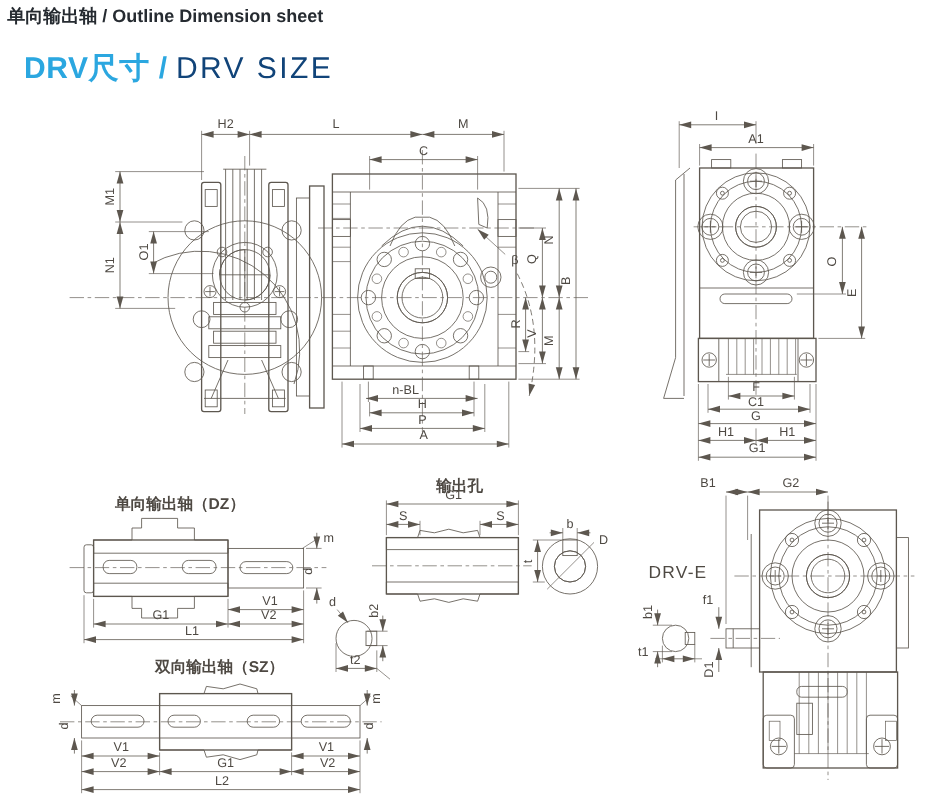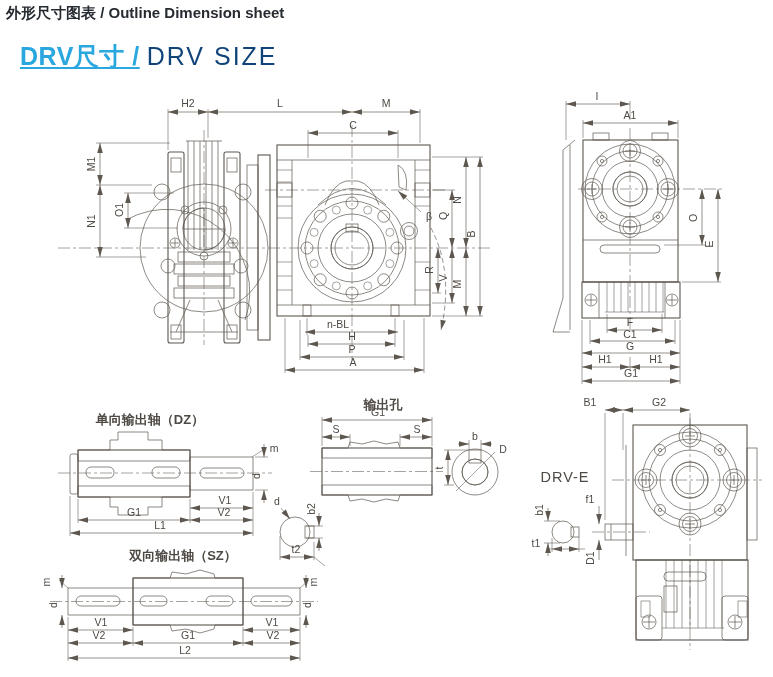--- a/index.html
+++ b/index.html
@@ -3,39 +3,39 @@
 <meta charset="utf-8">
 <style>
   :root{
     --line:#5d574f; --text:#4e4943; --title-light:#2ba7e0; --title-dark:#114479; --header:#262b31; --bg:#ffffff;
   }
   html,body{margin:0;padding:0;background:var(--bg);}
   .page{position:relative;width:773px;height:677px;background:var(--bg);overflow:hidden;
         font-family:"Liberation Sans", sans-serif;}
   .hdr{position:absolute;left:6px;top:4px;font-size:15px;font-weight:bold;color:var(--header);}
   .ttl{position:absolute;left:20px;top:40px;font-size:25px;white-space:nowrap;}
-  .ttl .cn{color:var(--title-light);font-weight:600;letter-spacing:.5px;text-decoration:underline;}
+  .ttl .cn{color:var(--title-light);font-weight:600;letter-spacing:.5px;}
   .ttl .en{color:var(--title-dark);font-weight:normal;letter-spacing:2px;}
   svg{position:absolute;left:0;top:0;}
   svg .ol{stroke:var(--line);stroke-width:1.1;fill:none;}
   svg .tl{stroke:var(--line);stroke-width:.7;fill:none;}
   svg .xl{stroke:var(--line);stroke-width:.55;fill:none;}
   svg .dl{stroke:var(--line);stroke-width:.65;fill:none;}
   svg .cl{stroke:var(--line);stroke-width:.55;fill:none;stroke-dasharray:12 3 3 3;}
   svg .da{stroke-dasharray:5 3;}
   svg text{font-family:"Liberation Sans",sans-serif;font-size:10.5px;fill:var(--text);
            text-anchor:middle;stroke:none;}
   svg text.cnt{font-size:13px;font-weight:600;}
   svg text.big{font-size:14.5px;letter-spacing:1px;}
 </style>
 </head>
 <body>
 
 <div class="page">
-  <div class="hdr">外形尺寸图表 / Outline Dimension sheet</div>
+  <div class="hdr">单向输出轴 / Outline Dimension sheet</div>
   <div class="ttl"><span class="cn">DRV尺寸 /</span> <span class="en">DRV SIZE</span></div>
 
   <svg width="773" height="677" viewBox="0 0 773 677">
     <defs>
       <marker id="ar" markerWidth="13" markerHeight="8" refX="12" refY="4" orient="auto-start-reverse" markerUnits="userSpaceOnUse">
         <path d="M12,4 L2,1.2 L2,6.8 Z" fill="#5d574f"></path>
       </marker>
       <pattern id="ph" patternUnits="userSpaceOnUse" width="6" height="6">
         <path d="M-1,7 L7,-1" stroke="#6a645d" stroke-width="0.7"></path>
       </pattern>

